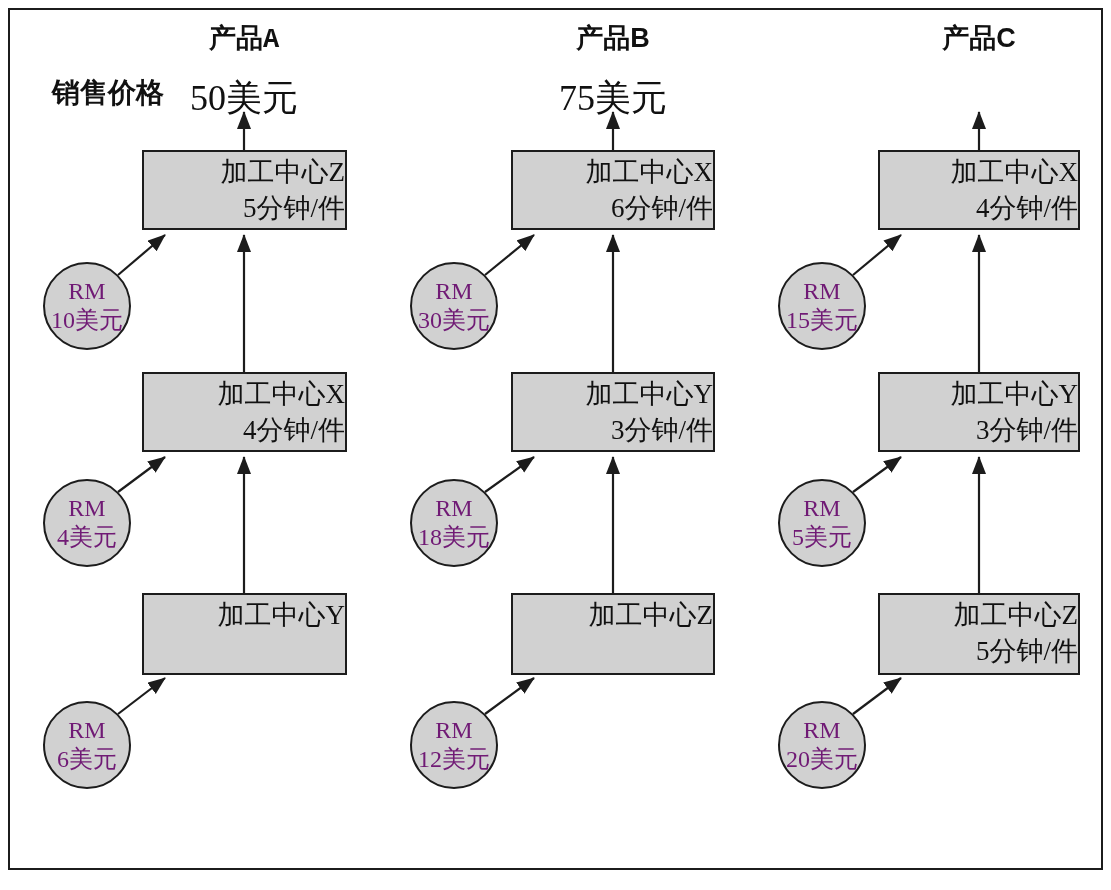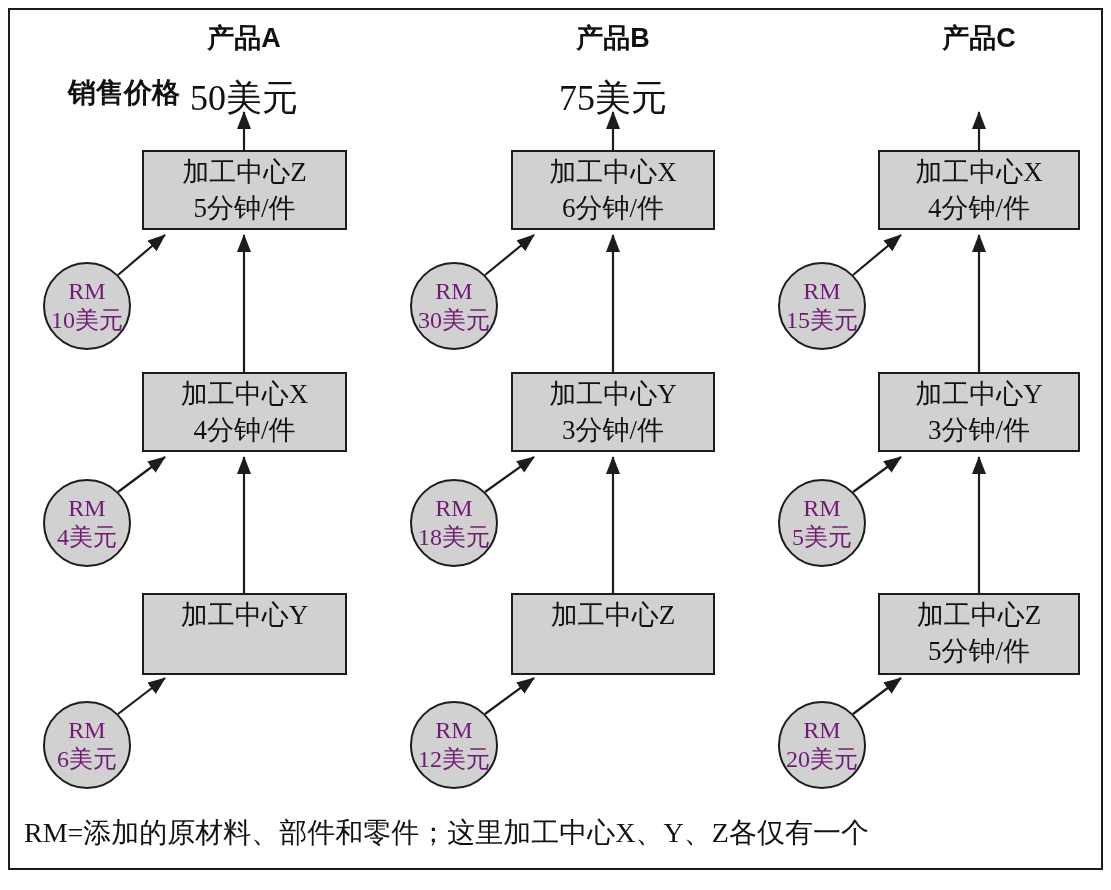--- a/index.html
+++ b/index.html
@@ -44,21 +44,21 @@
     font-weight: bold;
     font-size: 28px;
     color: #111111;
   }
   .station-box {
     position: absolute;
     height: 80px;
     background: #d1d1d1;
     border: 2px solid #1c1c1c;
     box-sizing: border-box;
-    text-align: center;
+    text-align: right;
     font-size: 27px;
     line-height: 36px;
     color: #111111;
     padding-top: 2px;
   }
   .rm-circle {
     position: absolute;
     width: 88px;
     height: 88px;
     border-radius: 50%;
@@ -119,23 +119,23 @@
     <line x1="485" y1="714" x2="534" y2="678" marker-end="url(#ah)"></line>
 
     <line x1="979" y1="150" x2="979" y2="112" marker-end="url(#ah)"></line>
     <line x1="979" y1="372" x2="979" y2="235" marker-end="url(#ah)"></line>
     <line x1="979" y1="593" x2="979" y2="457" marker-end="url(#ah)"></line>
     <line x1="853" y1="275" x2="901" y2="235" marker-end="url(#ah)"></line>
     <line x1="853" y1="492" x2="901" y2="457" marker-end="url(#ah)"></line>
     <line x1="853" y1="714" x2="901" y2="678" marker-end="url(#ah)"></line>
   </svg>
 
-  <div class="abs price-label" style="left:68px; top:74px;">销售价格</div>
-
-  <div class="abs title" style="left:154px; top:20px;">产品A</div>
+  <div class="abs price-label" style="left:52px; top:74px;">销售价格</div>
+
+  <div class="abs title" style="left:154px; top:20px;font-family:Liberation Mono, monospace;">产品A</div>
   <div class="abs price" style="left:154px; top:74px;">50美元</div>
 
   <div class="station-box" style="left:142px; top:150px; width:205px;">
     <div>加工中心Z</div>
     <div>5分钟/件</div>
   </div>
   <div class="rm-circle" style="left:43px; top:262px;">
     <div>RM</div>
     <div>10美元</div>
   </div>
@@ -208,14 +208,13 @@
 
   <div class="station-box" style="left:878px; top:593px; width:202px; height:82px;">
     <div>加工中心Z</div>
     <div>5分钟/件</div>
   </div>
   <div class="rm-circle" style="left:778px; top:701px;">
     <div>RM</div>
     <div>20美元</div>
   </div>
 
-  <div class="note">RM=添加的原材料、部件和零件；这里加工中心X、Y、Z各仅有一个</div>
 </div>
 
 </body></html>

